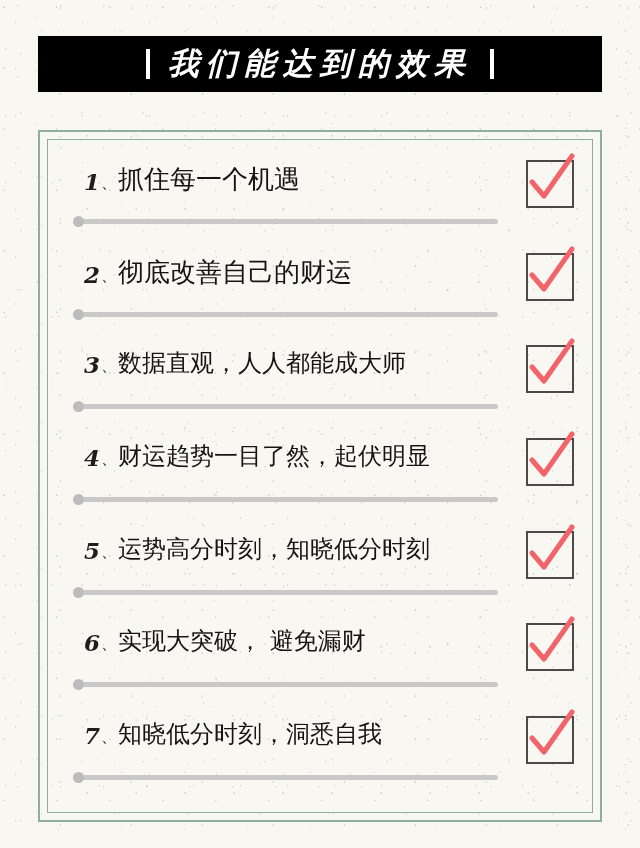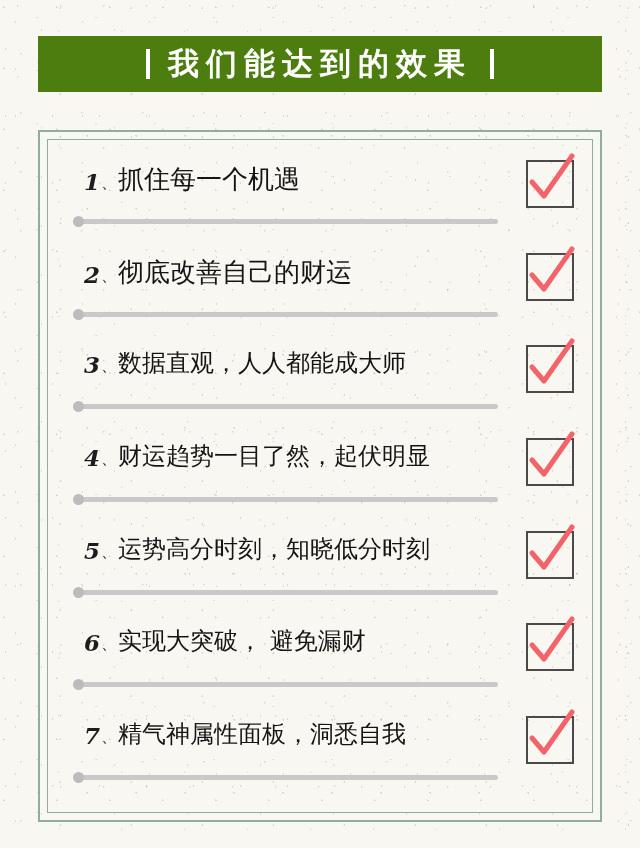--- a/index.html
+++ b/index.html
@@ -41,25 +41,26 @@
     inset: 0;
   }
 
   
   .header {
     position: absolute;
     top: 36px;
     left: 38px;
     right: 38px;
     height: 56px;
-    background: #4d7c0f;
+    background: #000000;
     display: flex;
     align-items: center;
     justify-content: center;
     gap: 18px;
+    font-style: italic;
   }
   .header-bar {
     width: 4px;
     height: 30px;
     background: #ffffff;
     flex: 0 0 auto;
   }
   .header-title {
     color: #ffffff;
     font-size: 31px;
@@ -286,21 +287,21 @@
           <svg viewBox="0 0 56 56">
             <path d="M10 30 L22 44 L50 4" fill="none" stroke="#f2646a" stroke-width="5" stroke-linecap="round" stroke-linejoin="round"></path>
           </svg>
         </div>
       </div>
 
       <div class="row">
         <div class="row-text">
           <span class="num">7</span>
           <span class="sep">、</span>
-          <span class="txt small">精气神属性面板，洞悉自我</span>
+          <span class="txt small">知晓低分时刻，洞悉自我</span>
         </div>
         <div class="underline"></div>
         <div class="checkbox">
           <svg viewBox="0 0 56 56">
             <path d="M10 30 L22 44 L50 4" fill="none" stroke="#f2646a" stroke-width="5" stroke-linecap="round" stroke-linejoin="round"></path>
           </svg>
         </div>
       </div>
 
     </div>

